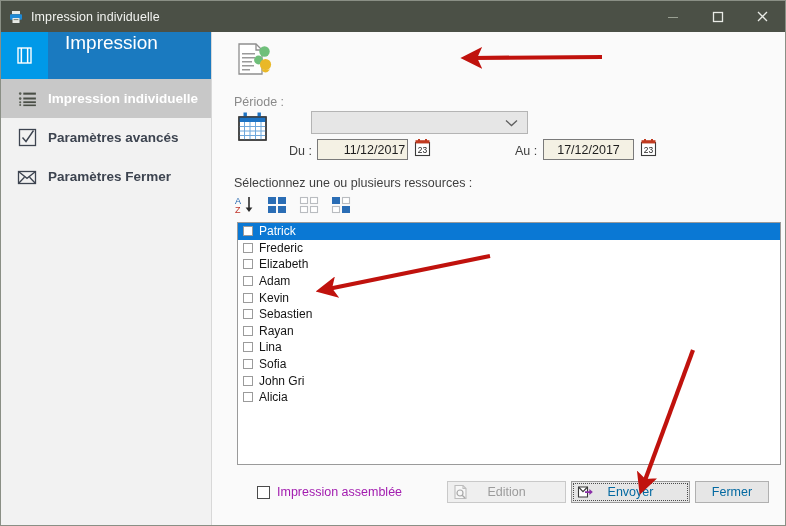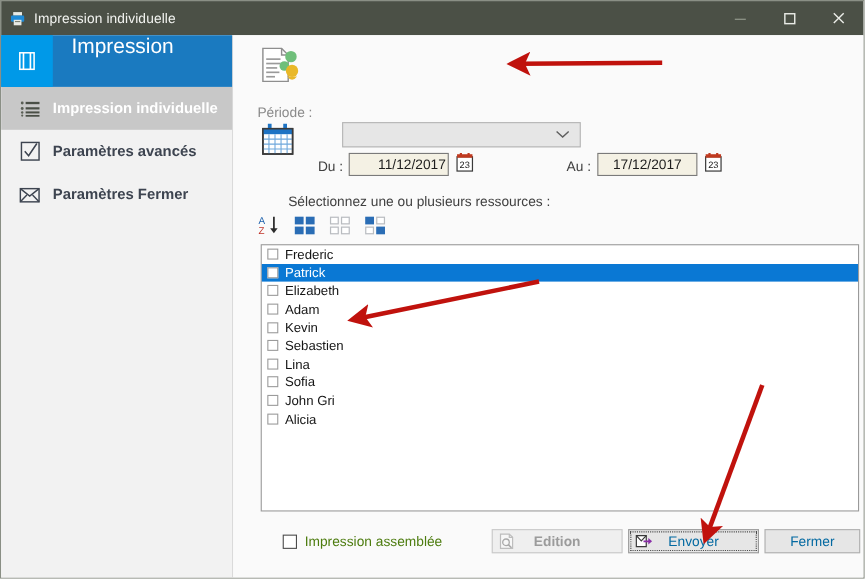--- a/index.html
+++ b/index.html
@@ -61,21 +61,21 @@
 
   .listbox{position:absolute;background:#ffffff;border:1px solid #9a9a9a;box-sizing:border-box;}
   .lrow{height:16.6px;display:flex;align-items:center;padding-left:5px;box-sizing:border-box;}
   .lrow.sel{background:#0a78d4;}
   .lrow .lcb{width:10px;height:10px;border:1px solid #9b9b9b;background:#fff;box-sizing:border-box;flex:none;}
   .lrow .ltx{font-size:12px;color:#151515;padding-left:6px;}
   .lrow.sel .ltx{color:#ffffff;}
 
   .btn{background:#e6e6e6;border:1px solid #b0b0b0;height:22px;box-sizing:border-box;
      display:flex;align-items:center;justify-content:center;font-size:12.5px;color:#0369a1;position:relative;}
-  .btn.disabled{color:#9b9b9b;border-color:#c9c9c9;background:#efefef;font-weight:bold;}
+  .btn.disabled{color:#9b9b9b;border-color:#c9c9c9;background:#efefef;}
   .btn.focus{border:1px solid #9a9a9a;}
   .btn.focus::before{content:"";position:absolute;left:1px;top:1px;right:1px;bottom:1px;
      border:1px dotted #4a4a4a;}
   .btn .bico{position:absolute;left:5px;top:50%;transform:translateY(-50%);display:flex;}
   .btn .btxt{position:relative;}
 
   .arrows{position:absolute;left:0;top:0;width:786px;height:526px;pointer-events:none;}
 </style>
 </head>
 <body>
@@ -227,21 +227,21 @@
     <div style="position:absolute;left:428px;top:107px;">
       <svg width="17" height="18" viewBox="0 0 17 18">
         <rect x="1.5" y="3.5" width="14" height="13" fill="#ffffff" stroke="#3a3a3a" stroke-width="1.1"></rect>
         <rect x="1.5" y="1.2" width="14" height="3.2" fill="#c03a20"></rect>
         <rect x="4" y="0" width="2" height="3" fill="#c03a20"></rect>
           <rect x="11" y="0" width="2" height="3" fill="#c03a20"></rect>
         <text x="8.5" y="14" font-size="8.4" text-anchor="middle" fill="#1a1a1a" font-family="Liberation Sans, sans-serif">23</text>
       </svg>
     </div>
 
-    <div class="lbl" style="position:absolute;left:22px;top:144px;margin-left:28px;">Sélectionnez une ou plusieurs ressources :</div>
+    <div class="lbl" style="position:absolute;left:22px;top:144px;">Sélectionnez une ou plusieurs ressources :</div>
 
     <div style="position:absolute;left:22px;top:163px;display:flex;gap:11px;align-items:center;">
       <div>
         <svg width="22" height="19" viewBox="0 0 22 19">
           <text x="1" y="9" font-size="9" fill="#1f62ad" font-family="Liberation Sans, sans-serif">A</text>
           <text x="1" y="18" font-size="9" fill="#c0342a" font-family="Liberation Sans, sans-serif">Z</text>
           <path d="M15 2 V14" stroke="#2c2c2c" stroke-width="1.6"></path>
           <path d="M11.6 12.5 L15 17 L18.4 12.5 z" fill="#2c2c2c"></path>
         </svg>
       </div>
@@ -266,43 +266,47 @@
           <rect x="1" y="2" width="8" height="7" fill="#2a6db5"></rect>
           <rect x="11.5" y="2.5" width="7" height="6" fill="#fff" stroke="#b9bcc0" stroke-width="1.1"></rect>
           <rect x="1.5" y="11.5" width="7" height="6" fill="#fff" stroke="#b9bcc0" stroke-width="1.1"></rect>
           <rect x="11" y="11" width="8" height="7" fill="#2a6db5"></rect>
         </svg>
       </div>
     </div>
 
     <div class="listbox" style="left:25px;top:190px;width:544px;height:243px;">
       <div>
+          <div class="lrow sel">
+            <span class="lcb"></span>
+            <span class="ltx">Patrick</span>
+          </div>
           <div class="lrow">
             <span class="lcb"></span>
             <span class="ltx">Frederic</span>
           </div>
-          <div class="lrow sel">
-            <span class="lcb"></span>
-            <span class="ltx">Patrick</span>
-          </div>
           <div class="lrow">
             <span class="lcb"></span>
             <span class="ltx">Elizabeth</span>
           </div>
           <div class="lrow">
             <span class="lcb"></span>
             <span class="ltx">Adam</span>
           </div>
           <div class="lrow">
             <span class="lcb"></span>
             <span class="ltx">Kevin</span>
           </div>
           <div class="lrow">
             <span class="lcb"></span>
             <span class="ltx">Sebastien</span>
+          </div>
+          <div class="lrow">
+            <span class="lcb"></span>
+            <span class="ltx">Rayan</span>
           </div>
           <div class="lrow">
             <span class="lcb"></span>
             <span class="ltx">Lina</span>
           </div>
           <div class="lrow">
             <span class="lcb"></span>
             <span class="ltx">Sofia</span>
           </div>
           <div class="lrow">
@@ -312,21 +316,21 @@
           <div class="lrow">
             <span class="lcb"></span>
             <span class="ltx">Alicia</span>
           </div>
         </div>
     </div>
 
     <div style="position:absolute;left:45px;top:451px;">
       <div style="display:flex;align-items:center;height:18px;">
         <span class="cb"></span>
-        <span style="font-size:12.5px;color:#4d7c0f;padding-left:7px;">Impression assemblée</span>
+        <span style="font-size:12.5px;color:#a21caf;padding-left:7px;">Impression assemblée</span>
       </div>
     </div>
 
     <div class="btn disabled" style="position:absolute;left:235px;top:449px;width:119px;">
       <span class="bico">
         <svg width="15" height="16" viewBox="0 0 15 16">
           <path d="M2 1.5 h8 l3 3 v10 h-11 z" fill="#f7f7f7" stroke="#bdbdbd" stroke-width="1.1"></path>
           <path d="M10 1.5 v3 h3" fill="none" stroke="#bdbdbd" stroke-width="1.1"></path>
           <circle cx="7" cy="9" r="3" fill="none" stroke="#a9a9a9" stroke-width="1.2"></circle>
           <path d="M9.2 11.2 L12 14" stroke="#a9a9a9" stroke-width="1.4"></path>
@@ -340,21 +344,21 @@
         <svg width="17" height="15" viewBox="0 0 17 15">
           <path d="M1.5 2.5 h9 v10 h-9 z" fill="#ffffff" stroke="#3a3a3a" stroke-width="1.1"></path>
           <path d="M1.5 2.5 L6 7.2 L10.5 2.5" fill="none" stroke="#3a3a3a" stroke-width="1.1"></path>
           <path d="M8 7.6 h6" stroke="#8a2fa8" stroke-width="1.7"></path>
           <path d="M12.4 4.6 L15.8 7.6 L12.4 10.6 z" fill="#8a2fa8"></path>
         </svg>
       </span>
       <span class="btxt">Envoyer</span>
     </div>
 
-    <div class="btn" style="position:absolute;left:483px;top:449px;width:87px;">
+    <div class="btn" style="position:absolute;left:483px;top:449px;width:74px;">
       <span class="btxt">Fermer</span>
     </div>
   </div>
 
   <svg class="arrows">
     <defs>
       <marker id="ah" markerWidth="5.2" markerHeight="5.2" refX="2.2" refY="2.6" orient="auto">
         <path d="M0,0 L5.2,2.6 L0,5.2 L1.2,2.6 z" fill="#c0120d"></path>
       </marker>
     </defs>

